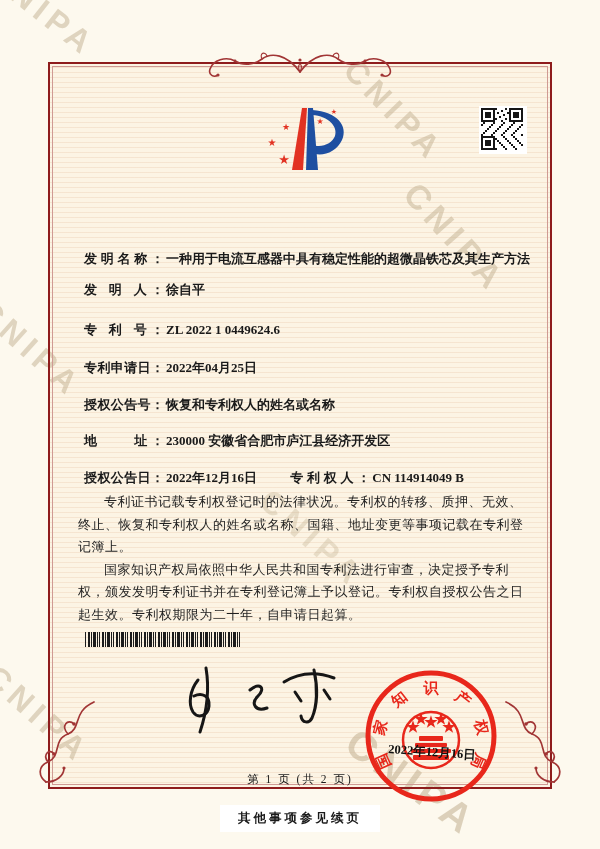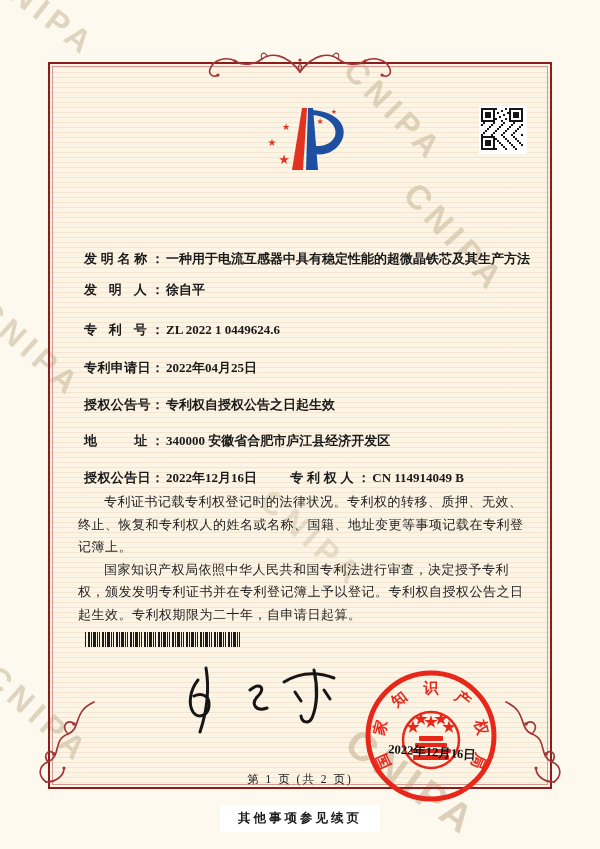--- a/index.html
+++ b/index.html
@@ -324,24 +324,24 @@
     <div class="frow r1">
       <span class="lbl">发 明 人：</span><span class="val">徐自平</span>
     </div>
     <div class="frow r2">
       <span class="lbl">专 利 号：</span><span class="val">ZL 2022 1 0449624.6</span>
     </div>
     <div class="frow r3">
       <span class="lbl">专利申请日：</span><span class="val">2022年04月25日</span>
     </div>
     <div class="frow r4">
-      <span class="lbl">授权公告号：</span><span class="val">专利权自授权公告之日起生效</span>
+      <span class="lbl">授权公告号：</span><span class="val">恢复和专利权人的姓名或名称</span>
     </div>
     <div class="frow r5">
-      <span class="lbl">地　　址：</span><span class="val">340000 安徽省合肥市庐江县经济开发区</span>
+      <span class="lbl">地　　址：</span><span class="val">230000 安徽省合肥市庐江县经济开发区</span>
     </div>
     <div class="frow r6">
       <span>
         <span class="lbl">授权公告日：</span><span class="val">2022年12月16日</span>
       </span>
       <span class="fgroup2">
         <span class="lbl">专利权人：</span><span class="val">CN 114914049 B</span>
       </span>
     </div>
   </div>

